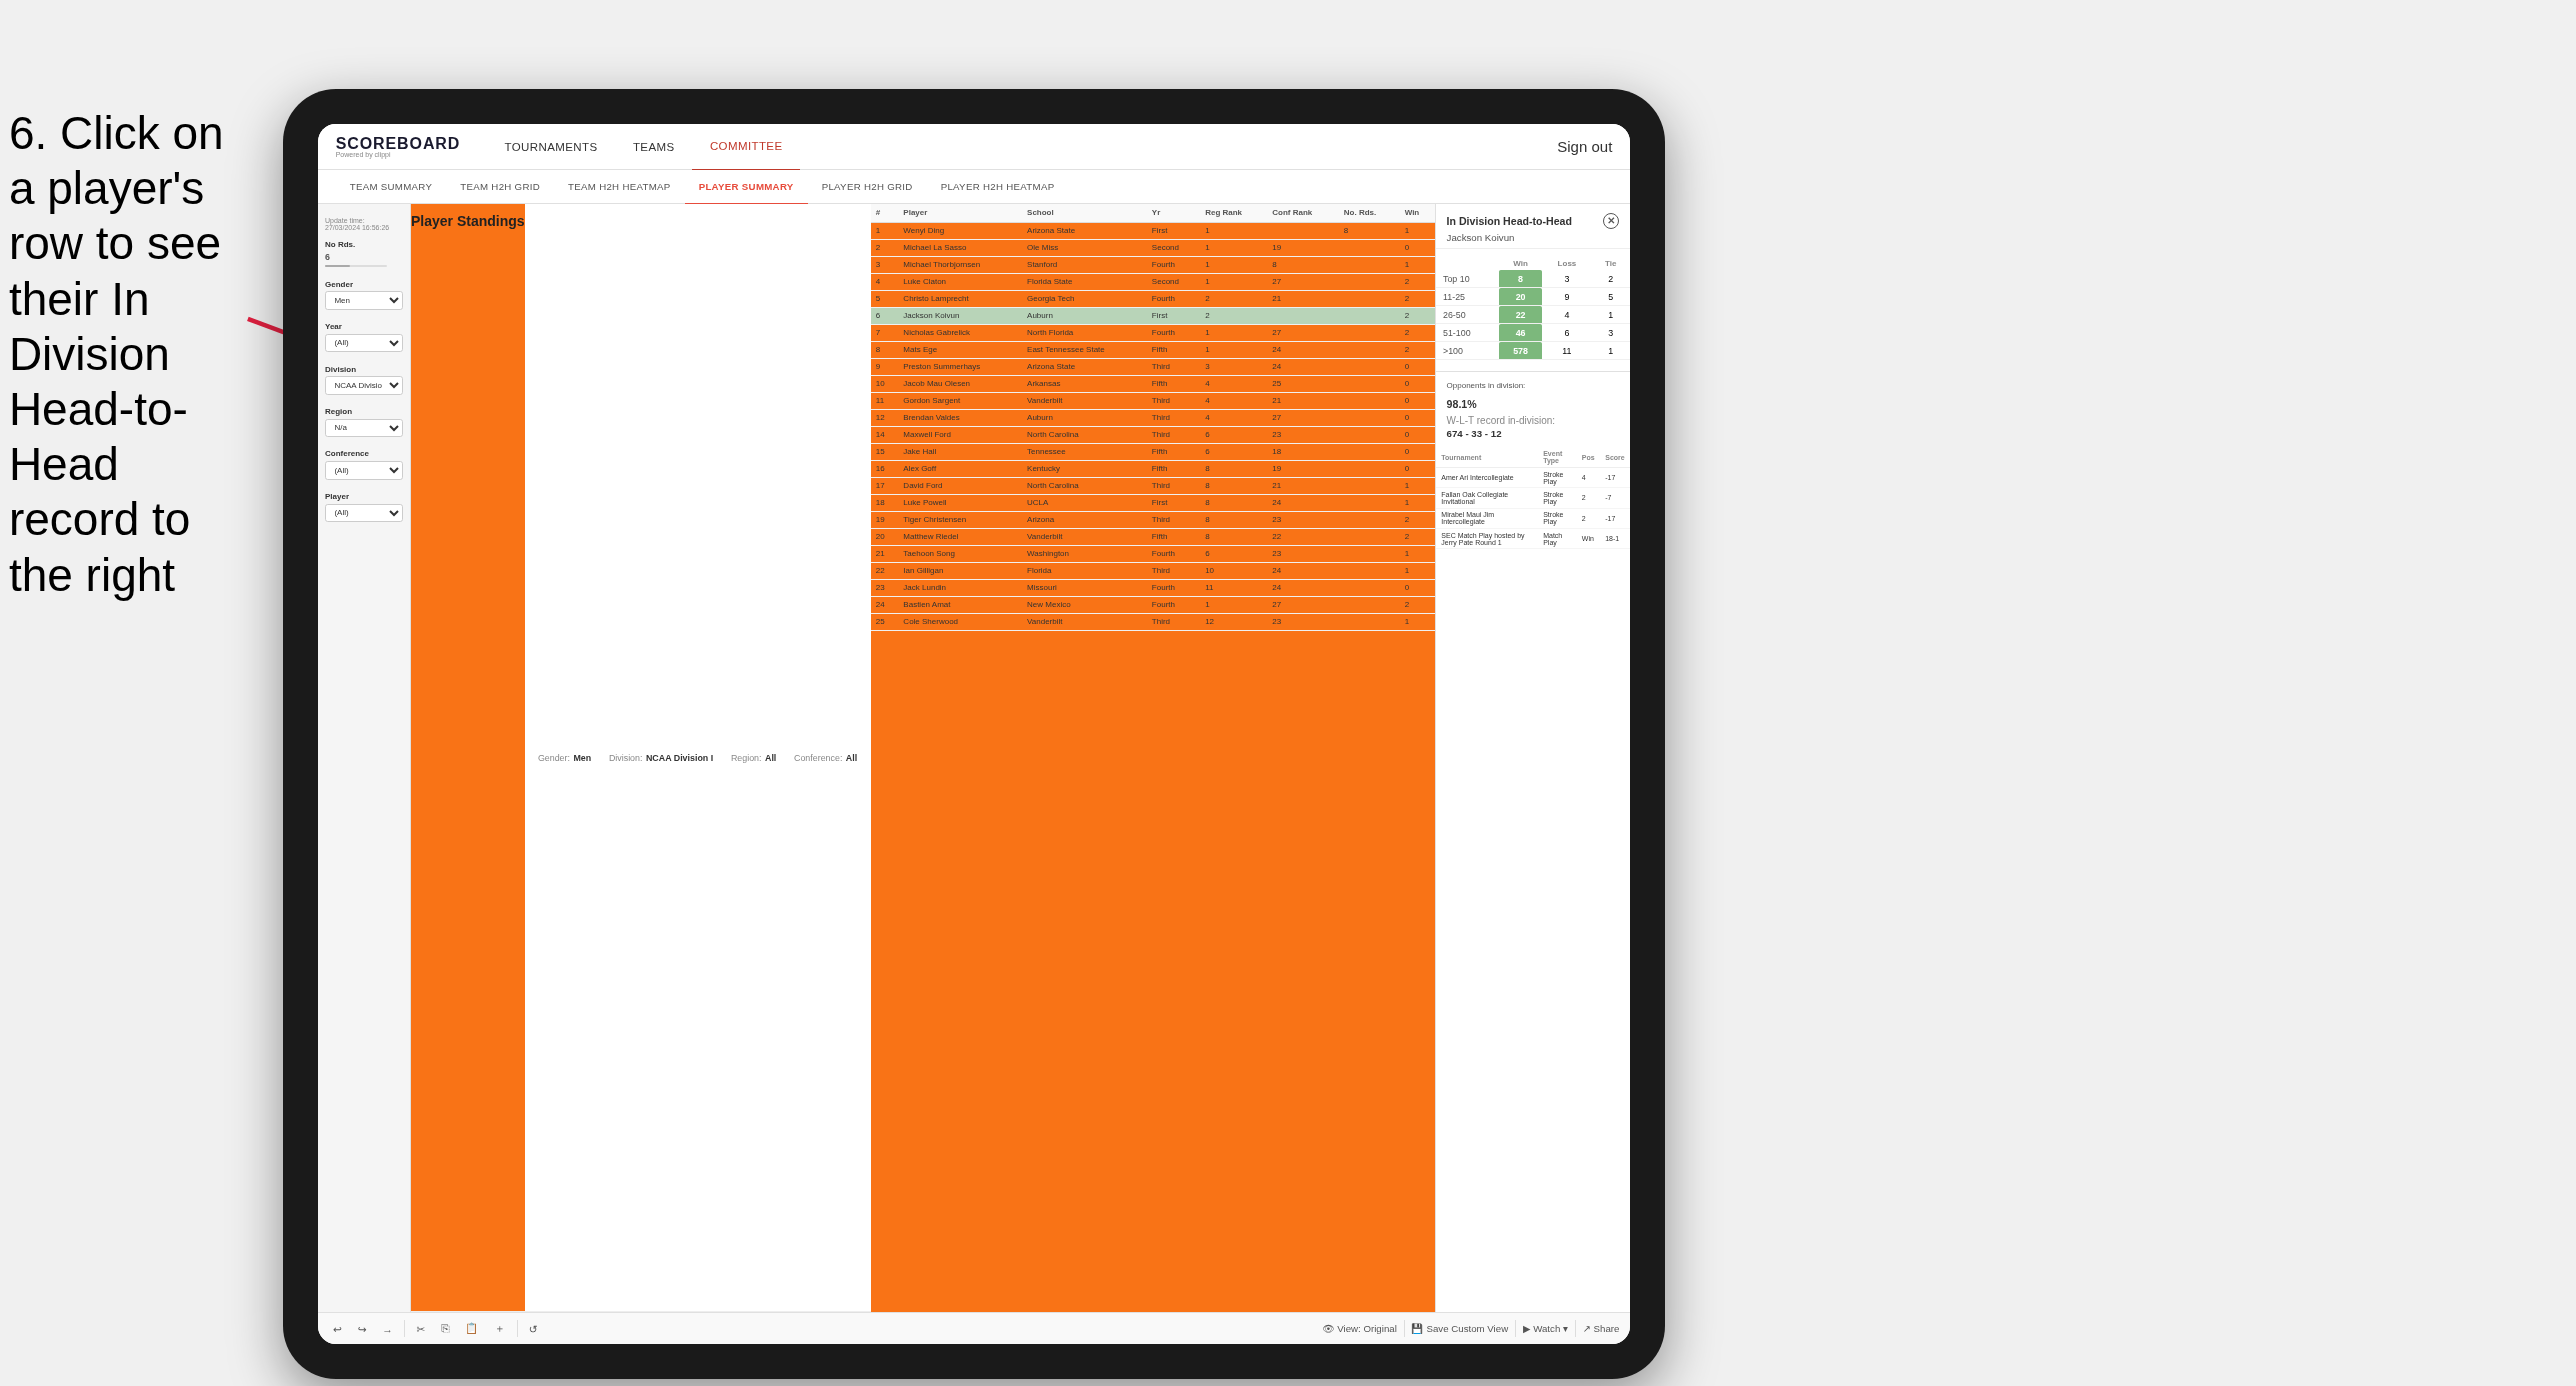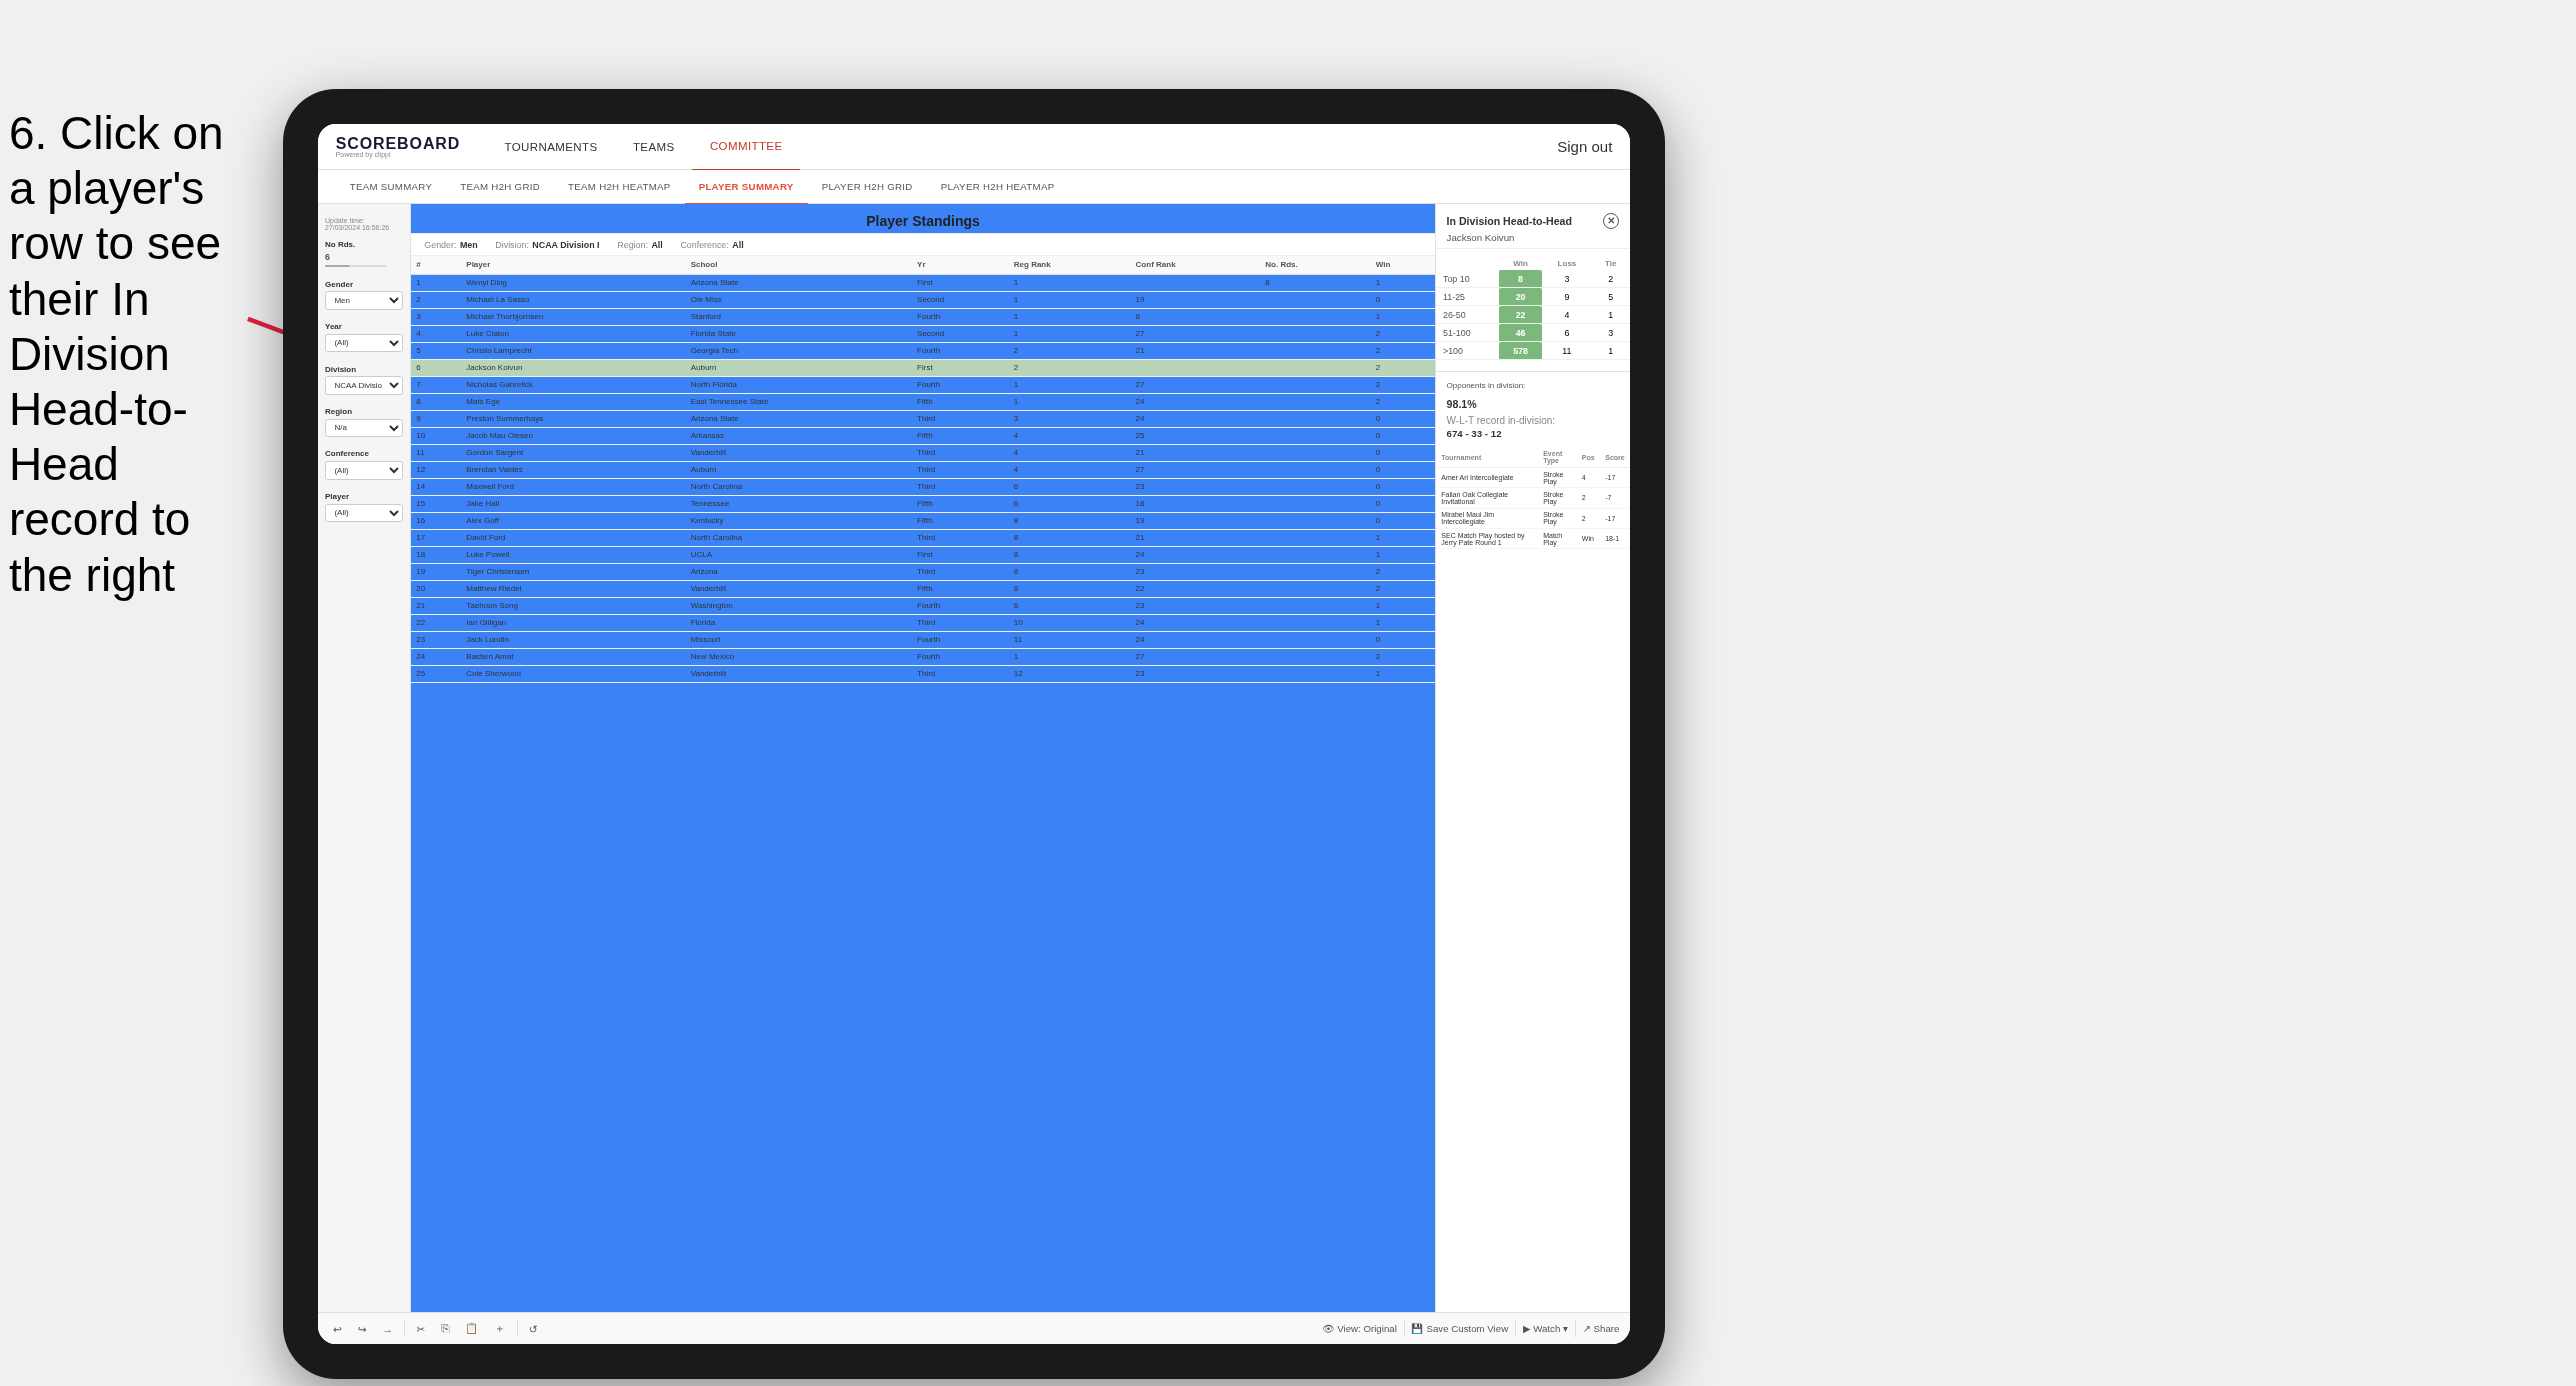--- a/index.html
+++ b/index.html
@@ -181,23 +181,23 @@
 
     .update-time {
       font-size: 7px;
       color: #888;
       margin-bottom: 8.9px;
     }
 
     
     .table-area {
       flex: 1;
-      background: #3b82f6;
-      display: flex;
-      flex-direction: column;
+      background: #f97316;
+      display: flex;
+      flex-direction: row;
       overflow: hidden;
     }
 
     .player-standings-header {
       text-align: center;
       padding: 8.9px 0 4.4px;
       font-size: 14px;
       font-weight: 700;
       color: #222;
       border-bottom: 0.9px solid #eee;

